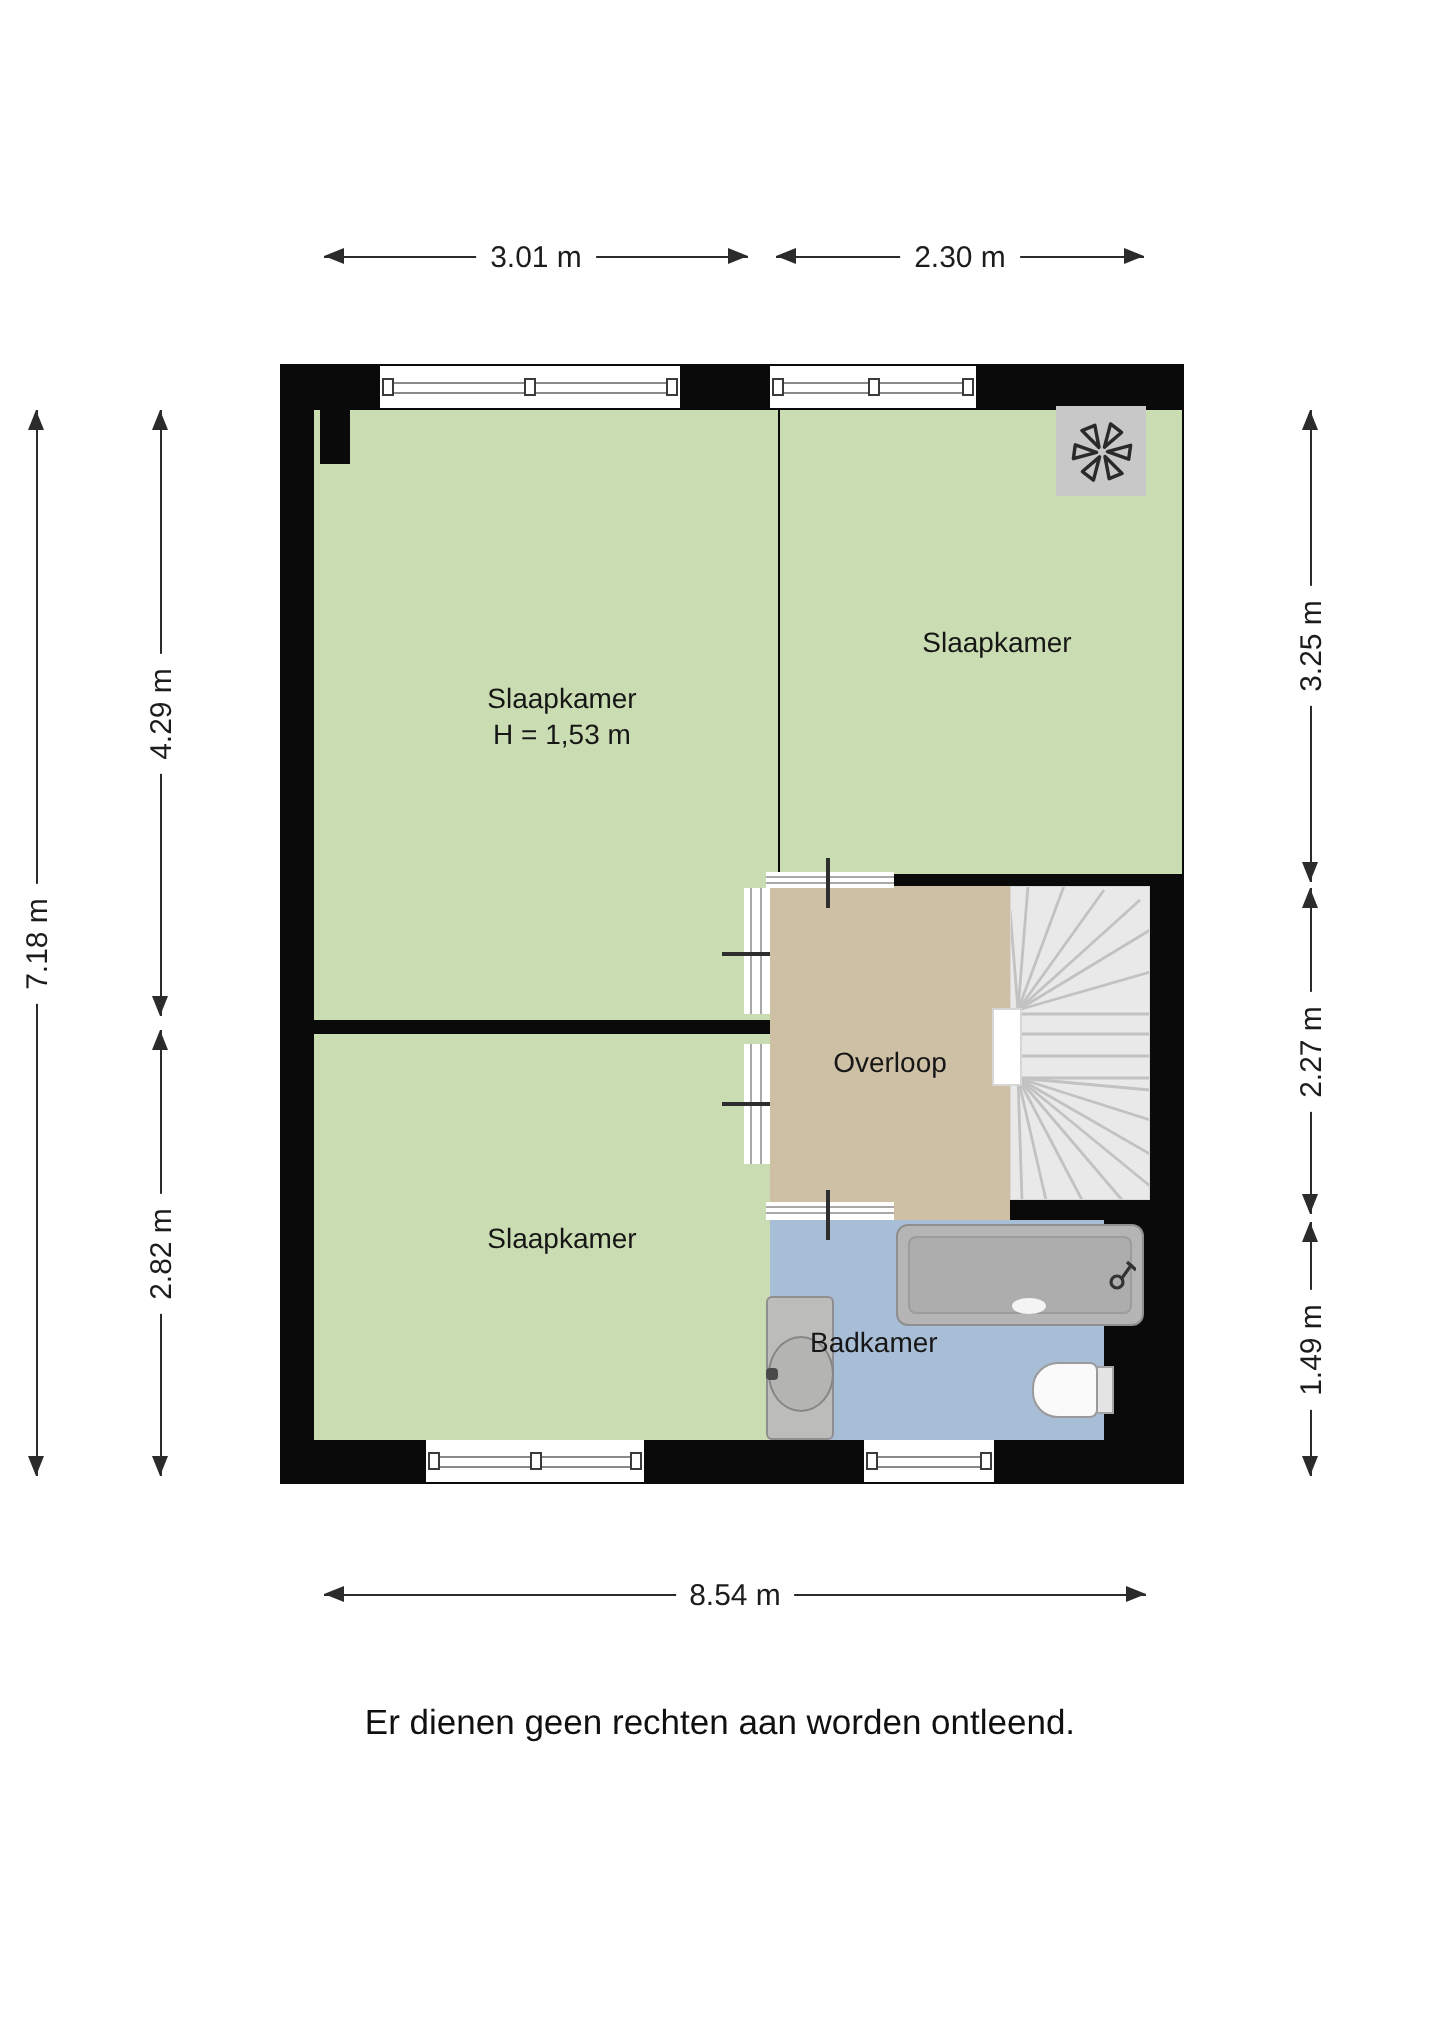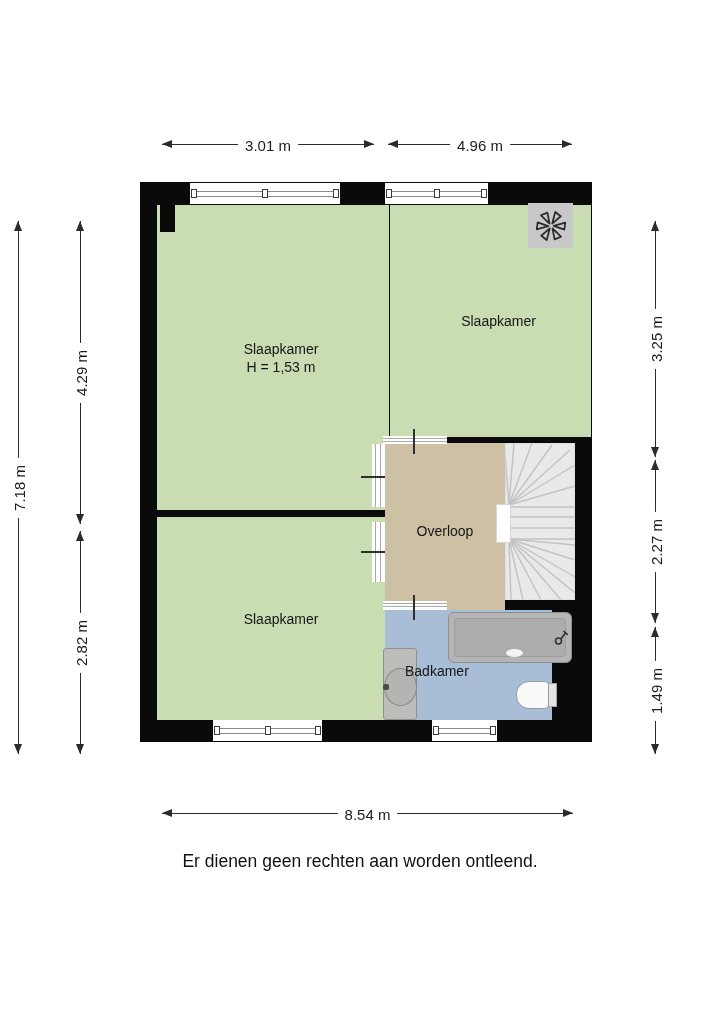--- a/index.html
+++ b/index.html
@@ -1,21 +1,21 @@
 <!DOCTYPE html>
 <html style="--wall: #0a0a0a; --bedroom: #cadcb1; --landing: #cdc0a5; --bathroom: #a8bdd6; --stairs: #e9e9e9; --fixture: #b5b5b5; --dimline: #2b2b2b;"><head>
 <meta charset="utf-8">
 <style>
   html,body{margin:0;padding:0;background:#fff;}
   body{font-family:"Liberation Sans", sans-serif; color:#1c1c1c;}
   .page{position:relative;width:720px;height:1017px;background:#fff;overflow:hidden;}
   .abs{position:absolute;}
 
   
-  .dim{position:absolute;margin-top:16px;}
+  .dim{position:absolute;}
   .dim-h{height:0;border-top:1px solid var(--dimline,#2b2b2b);}
   .dim-v{width:0;border-left:1px solid var(--dimline,#2b2b2b);}
   .dim-h::before{content:"";position:absolute;left:0;top:-5px;width:0;height:0;
     border-top:4px solid transparent;border-bottom:4px solid transparent;
     border-right:10px solid var(--dimline,#2b2b2b);}
   .dim-h::after{content:"";position:absolute;right:0;top:-5px;width:0;height:0;
     border-top:4px solid transparent;border-bottom:4px solid transparent;
     border-left:10px solid var(--dimline,#2b2b2b);}
   .dim-v::before{content:"";position:absolute;top:0;left:-5px;width:0;height:0;
     border-left:4px solid transparent;border-right:4px solid transparent;
@@ -68,21 +68,21 @@
 </style>
 </head>
 <body>
 
 <div class="page">
 
   <div class="dim dim-h" style="left:162px;top:128px;width:212px">
     <span class="dim-label">3.01 m</span>
   </div>
   <div class="dim dim-h" style="left:388px;top:128px;width:184px">
-    <span class="dim-label">4.96 m</span>
+    <span class="dim-label">2.30 m</span>
   </div>
   <div class="dim dim-h" style="left:162px;top:797px;width:411px">
     <span class="dim-label">8.54 m</span>
   </div>
   <div class="dim dim-v" style="left:18px;top:205px;height:533px">
     <span class="dim-label">7.18 m</span>
   </div>
   <div class="dim dim-v" style="left:80px;top:205px;height:303px">
     <span class="dim-label">4.29 m</span>
   </div>

